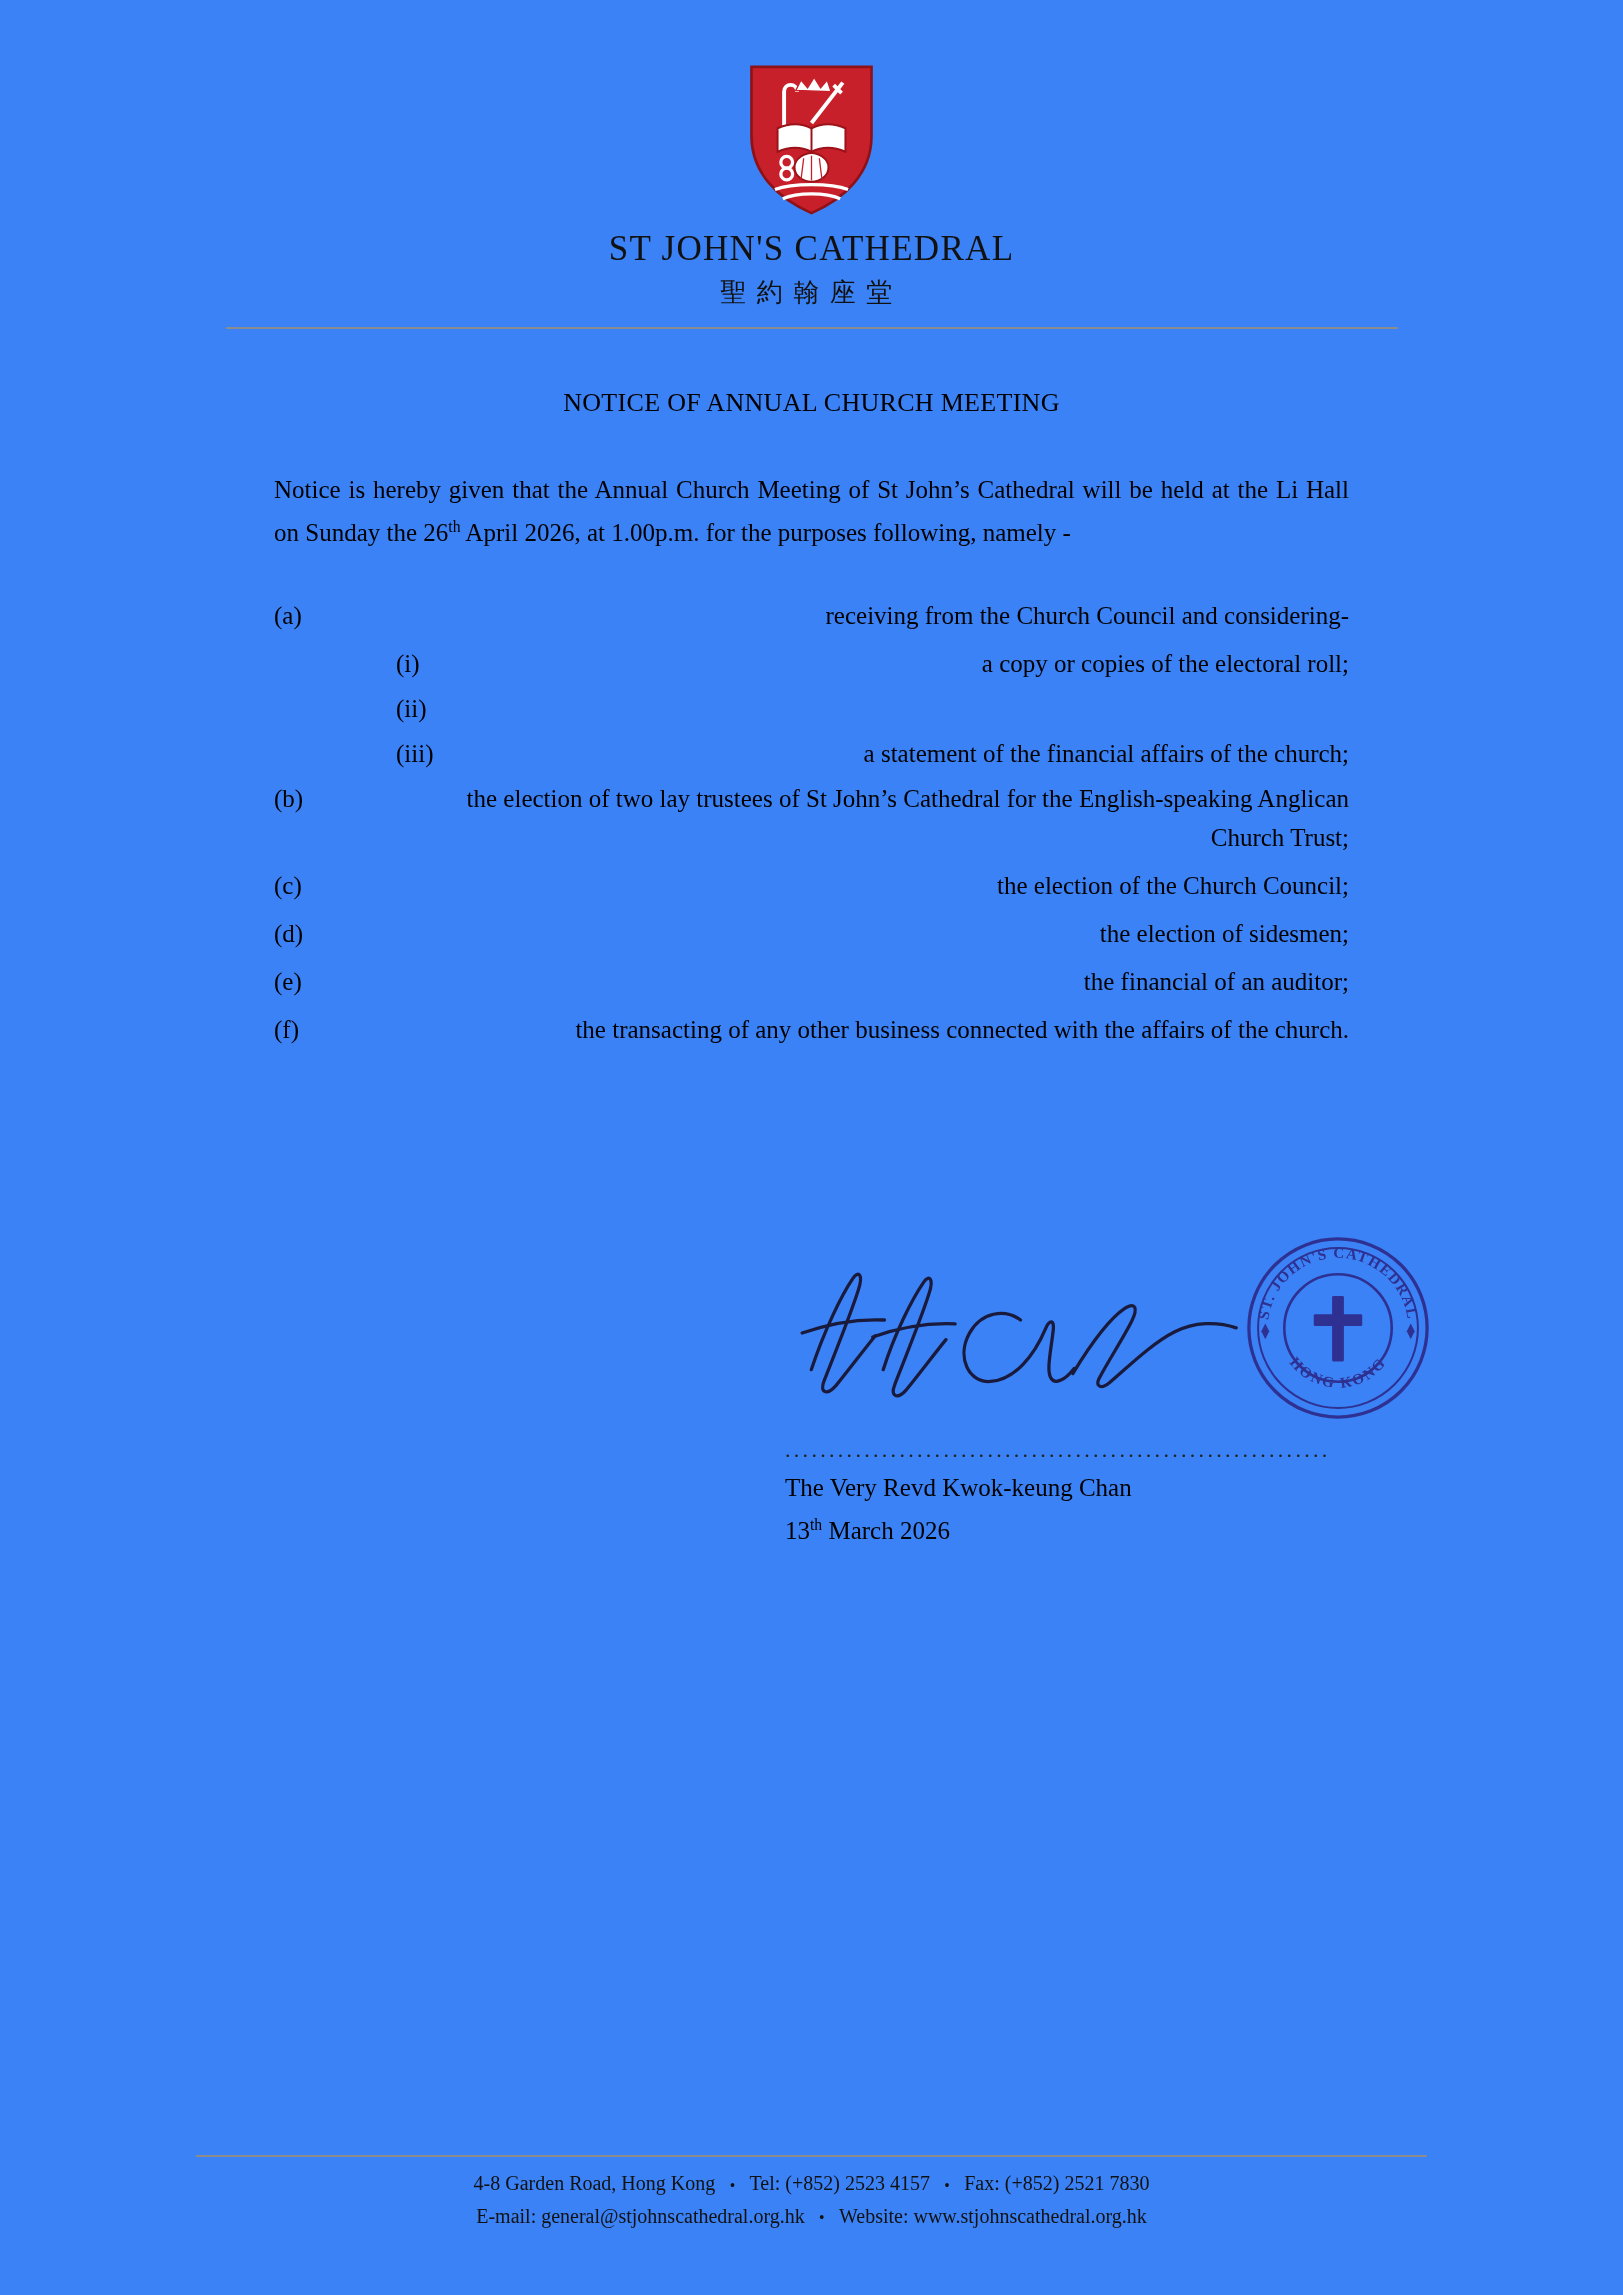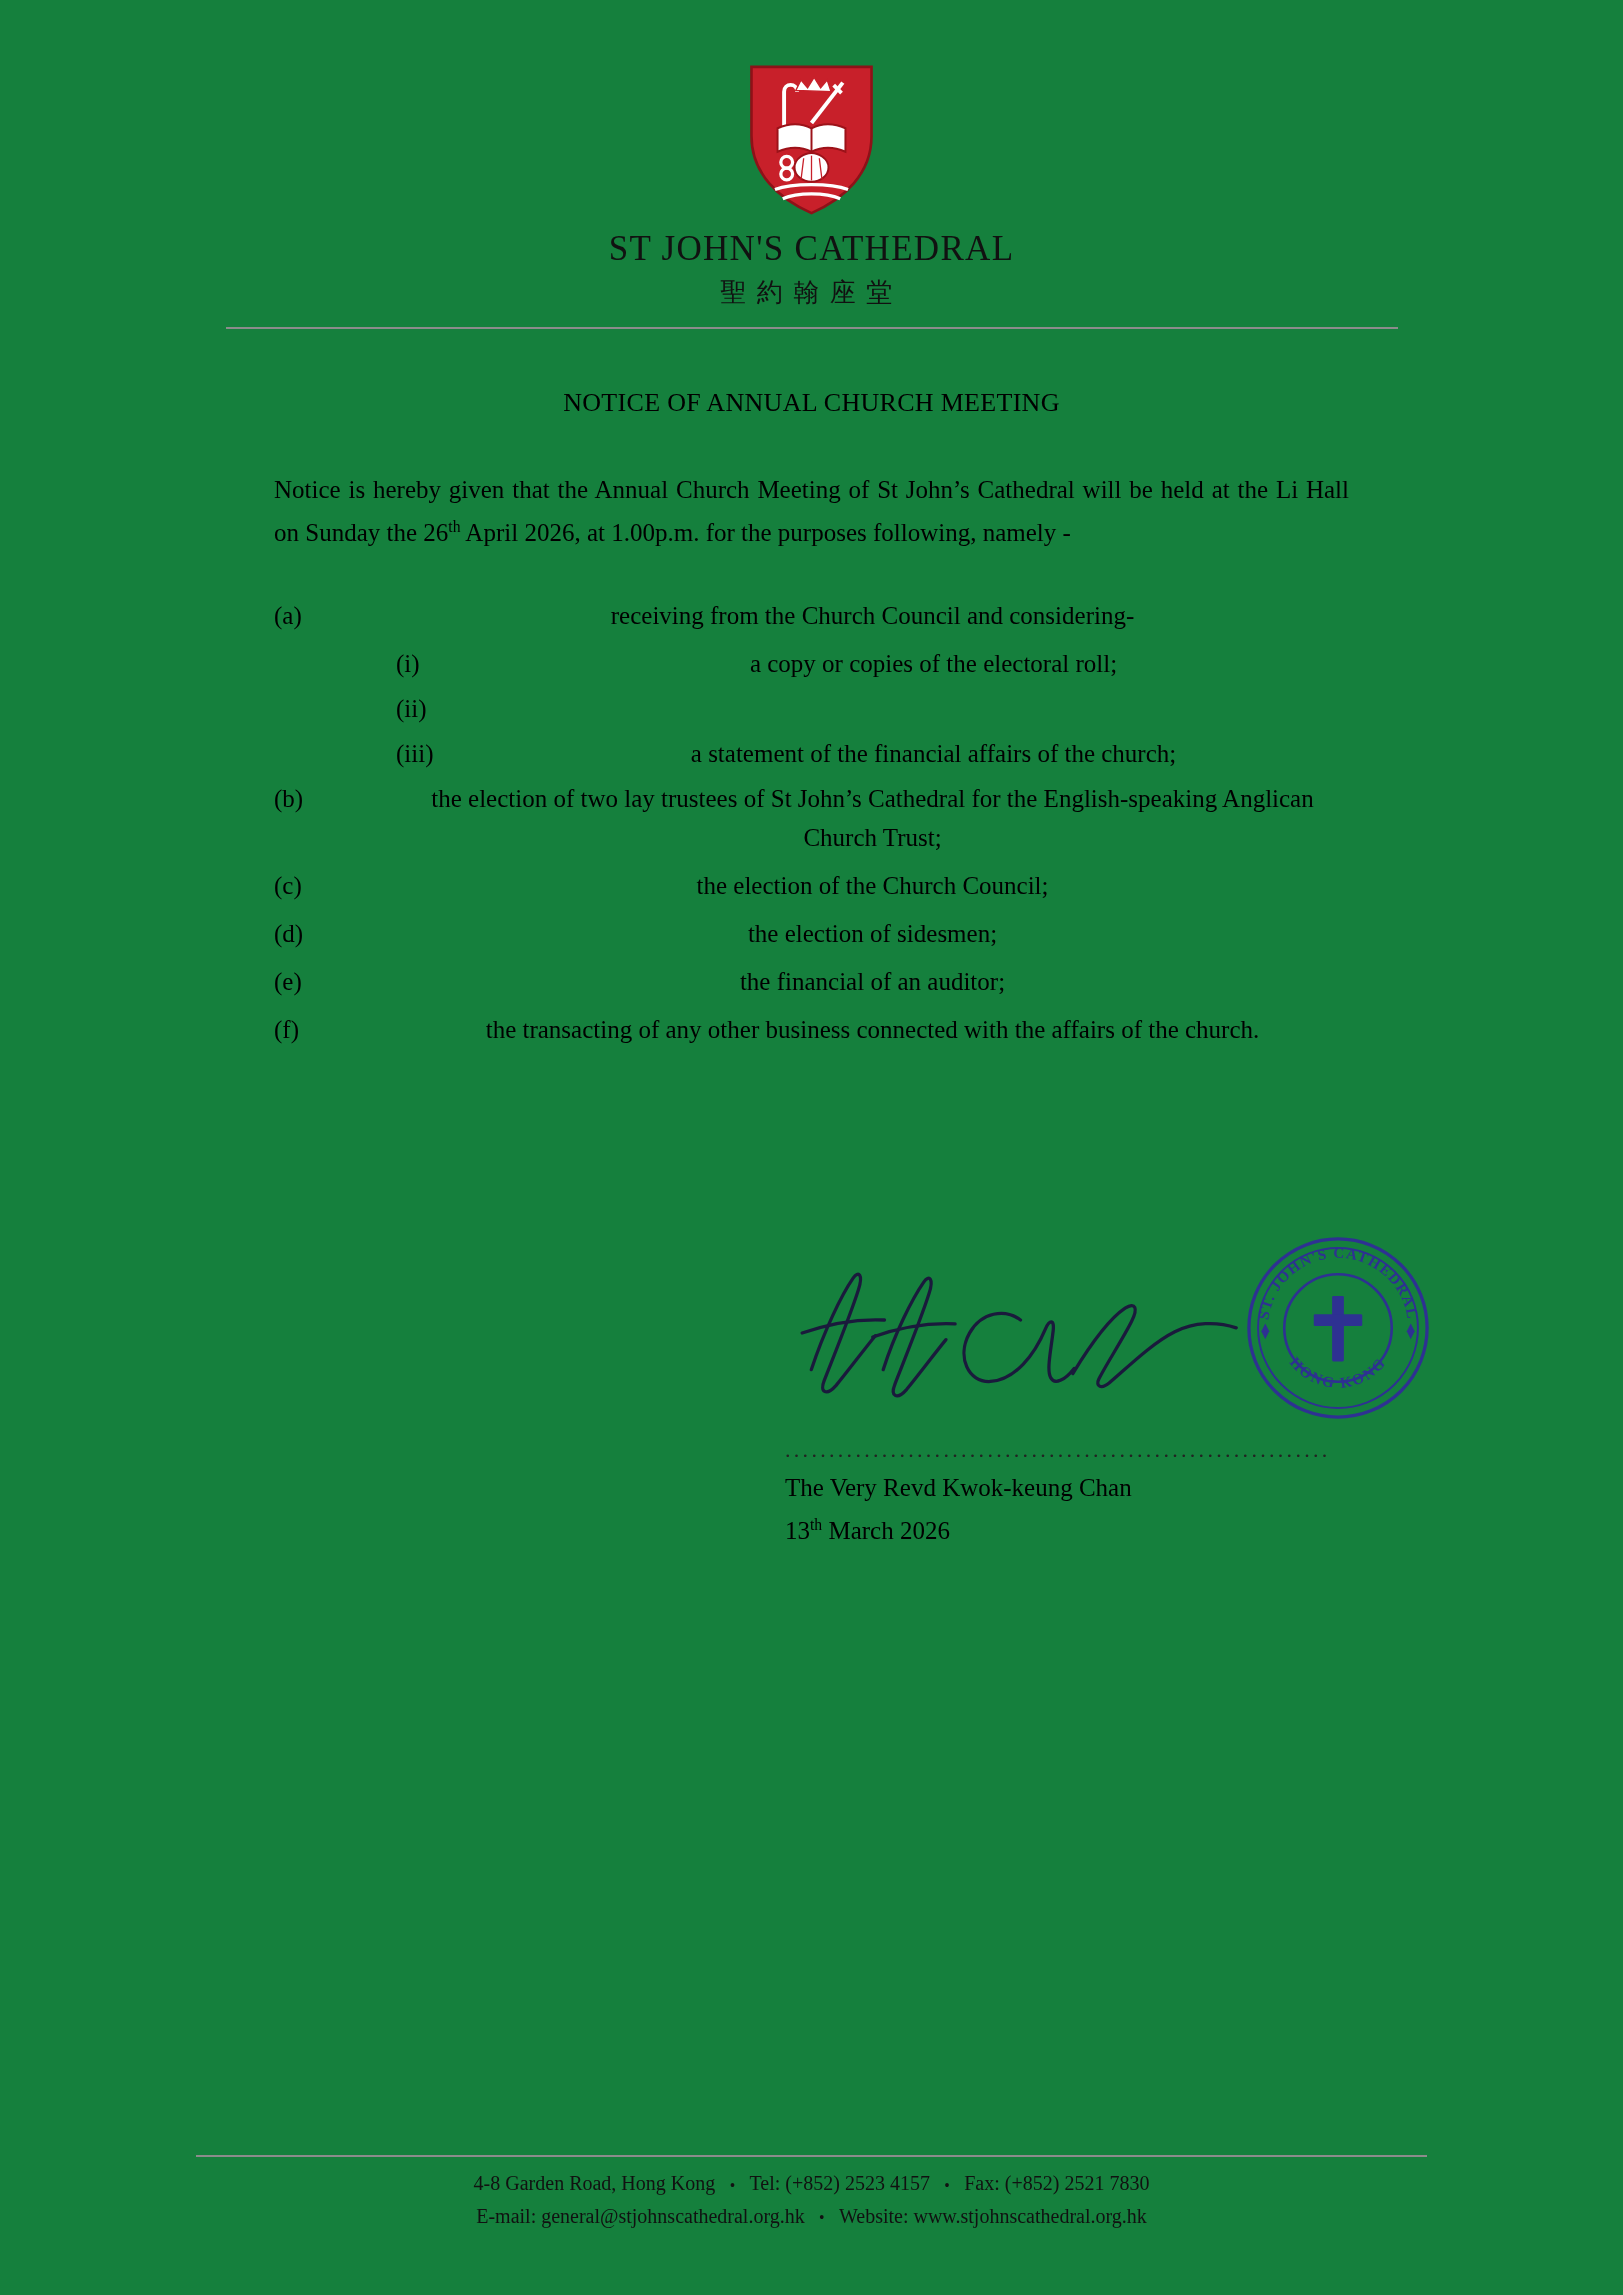--- a/index.html
+++ b/index.html
@@ -9,21 +9,21 @@
   }
   body {
     font-family: "Liberation Serif", serif;
     color: #000000;
   }
   .page {
     position: relative;
     width: 1623px;
     height: 2295px;
     margin: 0 auto;
-    background: #15803d;
+    background: #3b82f6;
     box-sizing: border-box;
     overflow: hidden;
   }
 
   
   .letterhead {
     padding-top: 63px;
     text-align: center;
   }
   .crest {
@@ -90,21 +90,21 @@
   .item-label {
     width: 122px;
     flex: 0 0 122px;
   }
   .item-row.sub .item-label {
     width: 122px;
     flex: 0 0 122px;
   }
   .item-text {
     flex: 1 1 auto;
-    text-align: center;
+    text-align: right;
   }
 
   
   .sig-area {
     position: relative;
     margin-top: 196px;
     height: 367px;
   }
   .signature {
     position: absolute;

